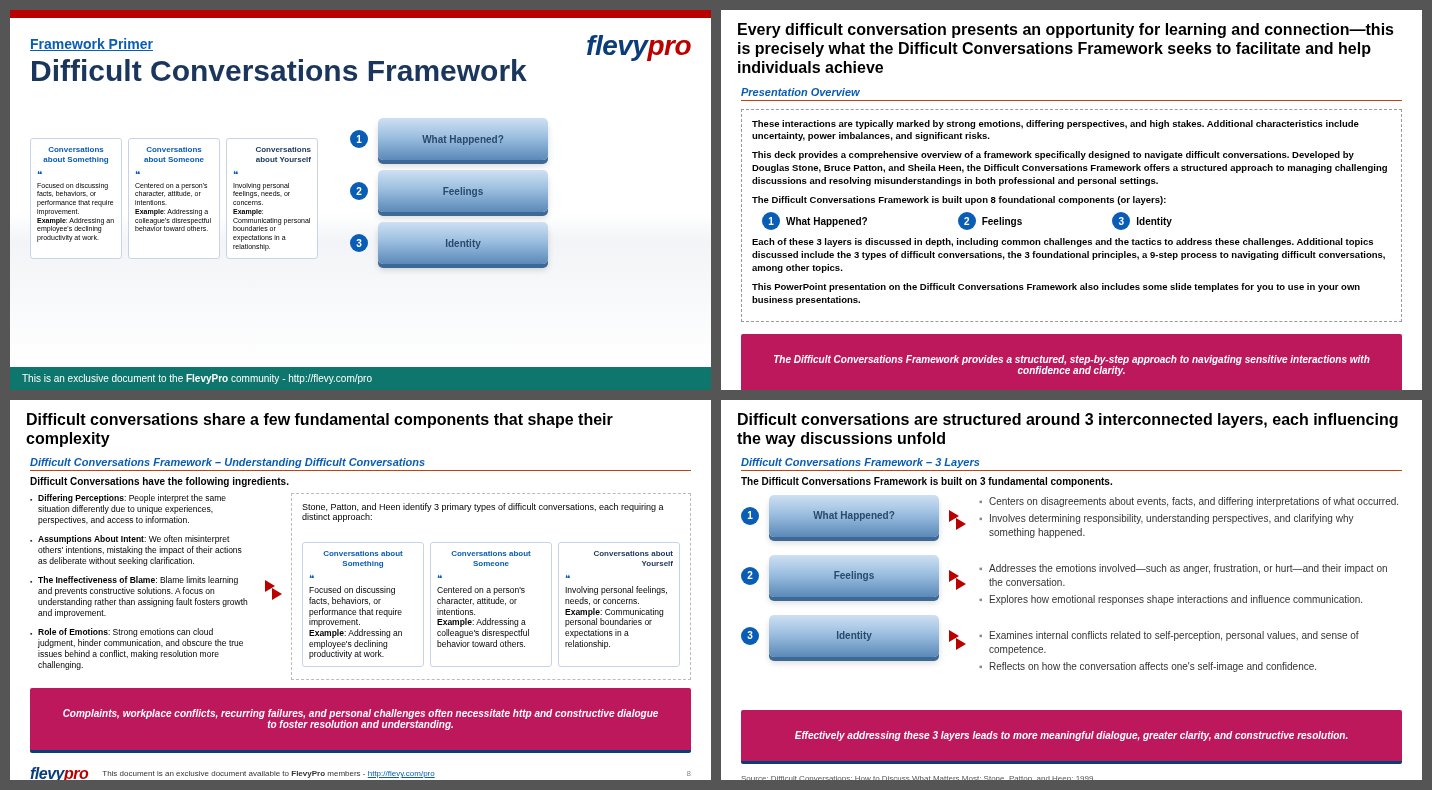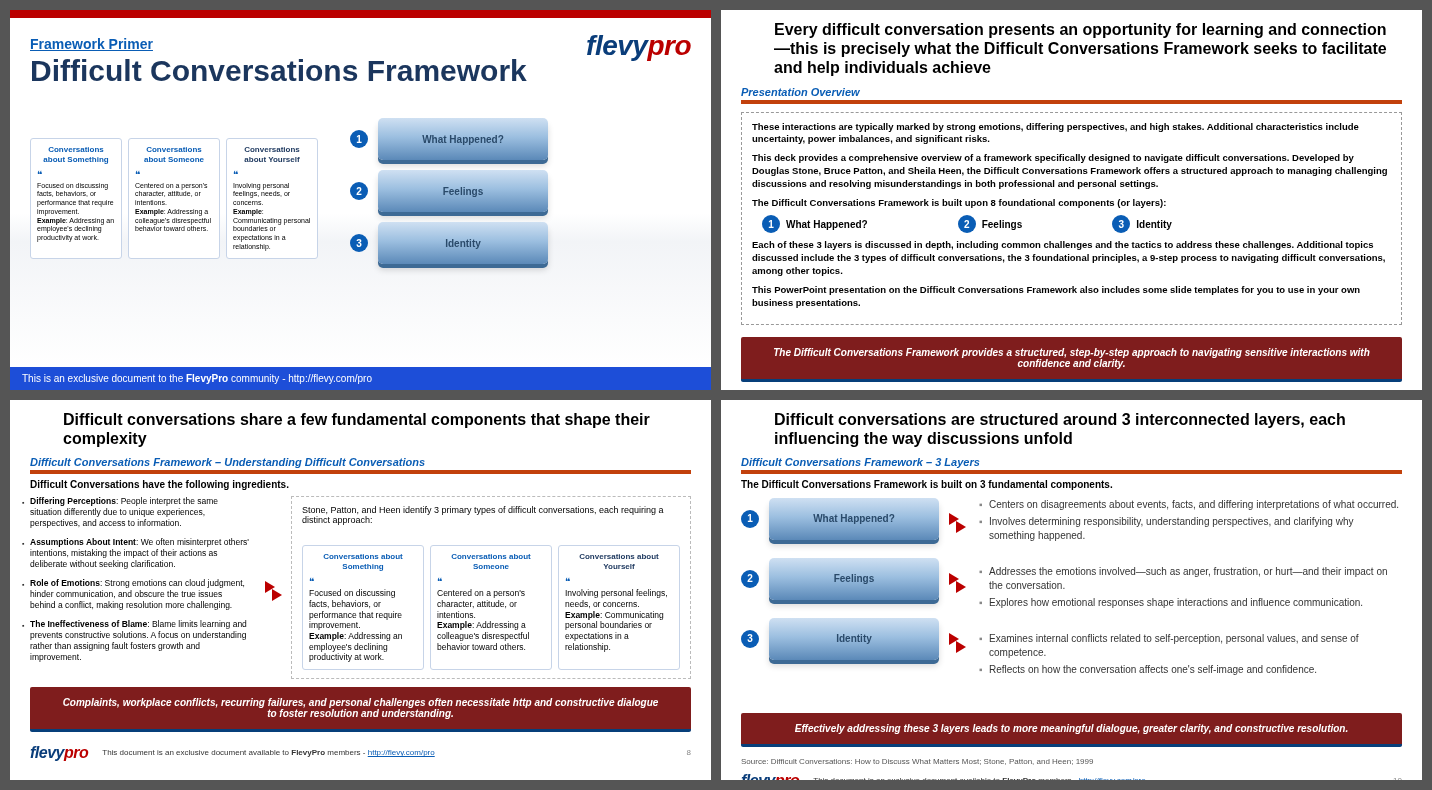--- a/index.html
+++ b/index.html
@@ -17,78 +17,78 @@
   }
   .slide {
     background: #fff;
     position: relative;
     overflow: hidden;
     display: flex;
     flex-direction: column;
   }
   .redbar { height: 8px; background: #b00; width: 100%; }
   .blackstrip {
-    background: #1d4ed8; color: #fff; font-size: 10px; padding: 6px 12px;
+    background: #0f766e; color: #fff; font-size: 10px; padding: 6px 12px;
   }
   .blackstrip .b { font-weight: bold; }
   .logo { font-weight: bold; font-size: 22px; font-style: italic; letter-spacing: -0.5px; }
   .logo .f { color:#0a3d7a; }
   .logo .pro { color:#b00; font-weight:900; }
   .slide1-head { padding: 18px 20px 0 20px; position: relative; }
   .slide1-head .logo-tr { position:absolute; right:20px; top:12px; font-size:28px; }
   .subtitle-link { color:#0a5db5; font-weight:bold; text-decoration:underline; font-size:14px;}
   .main-title { color:#1b365d; font-size:30px; font-weight:bold; margin-top:2px; }
   .slide1-body {
     flex:1; position:relative; padding: 30px 20px 10px 20px;
     background: linear-gradient(180deg, #fff 0%, #fff 45%, #f2f4f7 55%, #fff 100%);
     display:flex; gap:12px; align-items:flex-start;
   }
   .cardrow { display:flex; gap:6px; margin-top:20px;}
   .convo-card {
     border:1px solid #c7d4e8; border-radius:3px; background:#fff;
     width:92px; padding:6px 6px; font-size:7px; line-height:1.25;
   }
   .convo-card .ct { color:#0a5db5; font-weight:bold; text-align:center; font-size:8px; margin-bottom:4px;}
-  .convo-card .ct2 { color:#1b365d; }
+  .convo-card .ct2 { color:#1b365d;text-align:right; }
   .convo-card .quote { color:#0a5db5; font-size:10px; }
   .stack { display:flex; flex-direction:column; gap:10px; margin-left:20px; margin-top:0; }
   .layer {
     width:170px; height:42px; border-radius:5px;
     background: linear-gradient(180deg,#cfe0f2 0%, #9cbfe0 45%, #5b89b8 100%);
     color:#2a4a6a; font-weight:bold; font-size:10px;
     display:flex; align-items:center; justify-content:center;
     box-shadow: 0 4px 0 #3d6a95, 0 6px 6px rgba(0,0,0,0.15);
     position:relative;
   }
   .layer-row { display:flex; align-items:center; gap:10px;}
   .circ-num {
     width:18px;height:18px;border-radius:50%;background:#0a5db5;color:#fff;
     display:flex;align-items:center;justify-content:center;font-size:10px;font-weight:bold;
   }
-  .slide-hd { font-size:16px; font-weight:bold; color:#000; padding:10px 20px 6px 36px; line-height:1.2;margin-left:17px;}
-  .section-label { color:#0a5db5; font-style:italic; font-weight:bold; font-size:11px; padding:0 20px; border-bottom:4px solid #c2410c; margin:0 20px 4px 20px; padding:2px 0;}
+  .slide-hd { font-size:16px; font-weight:bold; color:#000; padding:10px 20px 6px 16px; line-height:1.2;}
+  .section-label { color:#0a5db5; font-style:italic; font-weight:bold; font-size:11px; padding:0 20px; border-bottom:1px solid #c2410c; margin:0 20px 4px 20px; padding:2px 0;}
   .body-txt { font-size:10px; padding:0 20px; line-height:1.35;}
   .body-txt strong { font-weight:bold; }
   .overview-box { border:1px dashed #999; margin:4px 20px; padding:8px 10px; font-size:9.5px; line-height:1.35;}
   .overview-box p { margin-bottom:6px; font-weight:bold;}
   .pill-row { display:flex; gap:90px; margin:6px 0 6px 10px; align-items:center;}
   .pill { display:flex; align-items:center; gap:6px; font-weight:bold; font-size:10px;}
   .blue-callout {
-    background:#7f1d1d; color:#fff; font-style:italic; font-weight:bold;
-    text-align:center; font-size:10px; padding:10px 30px; margin:8px 20px;
+    background:#be185d; color:#fff; font-style:italic; font-weight:bold;
+    text-align:center; font-size:10px; padding:20px 30px; margin:8px 20px;
     border-radius:2px; border-bottom:3px solid #073f7a;
   }
   .footer {
     display:flex; align-items:center; gap:14px; padding:4px 20px 6px 20px;
     font-size:8px; color:#333; border-top:0;
   }
   .footer .mini-logo { font-size:16px;}
   .footer .lnk { color:#0a5db5; text-decoration:underline;}
   .footer .pgno { margin-left:auto; color:#888;}
-  .s3-cols { display:flex; gap:10px; padding:4px 20px 0 12px;}
+  .s3-cols { display:flex; gap:10px; padding:4px 20px 0 20px;}
   .s3-left { width:240px; font-size:8.5px; line-height:1.3;}
   .s3-left li { margin-bottom:8px; list-style:none; position:relative; padding-left:8px;}
   .s3-left li::before { content:"▪"; position:absolute; left:0; color:#333; font-size:7px; top:2px;}
   .s3-right { flex:1; border:1px dashed #bbb; padding:8px 10px; font-size:9px;}
   .arrow-r {
     width:0;height:0;border-top:6px solid transparent;border-bottom:6px solid transparent;
     border-left:10px solid #b00; display:inline-block;
   }
   .dbl-arrow::after {
     content:""; width:0;height:0;border-top:6px solid transparent;border-bottom:6px solid transparent;
@@ -186,22 +186,22 @@
 </div>
 
 <div class="slide">
   <div class="slide-hd">Difficult conversations share a few fundamental components that shape their complexity</div>
   <div class="section-label">Difficult Conversations Framework – Understanding Difficult Conversations</div>
   <div class="body-txt"><strong>Difficult Conversations have the following ingredients.</strong></div>
   <div class="s3-cols">
     <ul class="s3-left">
       <li><strong>Differing Perceptions</strong><span>: People interpret the same situation differently due to unique experiences, perspectives, and access to information.</span></li>
       <li><strong>Assumptions About Intent</strong><span>: We often misinterpret others' intentions, mistaking the impact of their actions as deliberate without seeking clarification.</span></li>
+      <li><strong>The Ineffectiveness of Blame</strong><span>: Blame limits learning and prevents constructive solutions. A focus on understanding rather than assigning fault fosters growth and improvement.</span></li>
       <li><strong>Role of Emotions</strong><span>: Strong emotions can cloud judgment, hinder communication, and obscure the true issues behind a conflict, making resolution more challenging.</span></li>
-      <li><strong>The Ineffectiveness of Blame</strong><span>: Blame limits learning and prevents constructive solutions. A focus on understanding rather than assigning fault fosters growth and improvement.</span></li>
     </ul>
     <span class="arrow-r dbl-arrow mid-arrow"></span>
     <div class="s3-right">
       <div style="margin-bottom:6px;">Stone, Patton, and Heen identify 3 primary types of difficult conversations, each requiring a distinct approach:</div>
       <div class="cardrow">
         <div class="convo-card convo-card-lg">
           <div class="ct">Conversations about Something</div>
           <span class="quote">❝</span>
           <div>Focused on discussing facts, behaviors, or performance that require improvement.</div>
           <div><strong>Example</strong><span>: Addressing an employee's declining productivity at work.</span></div>

